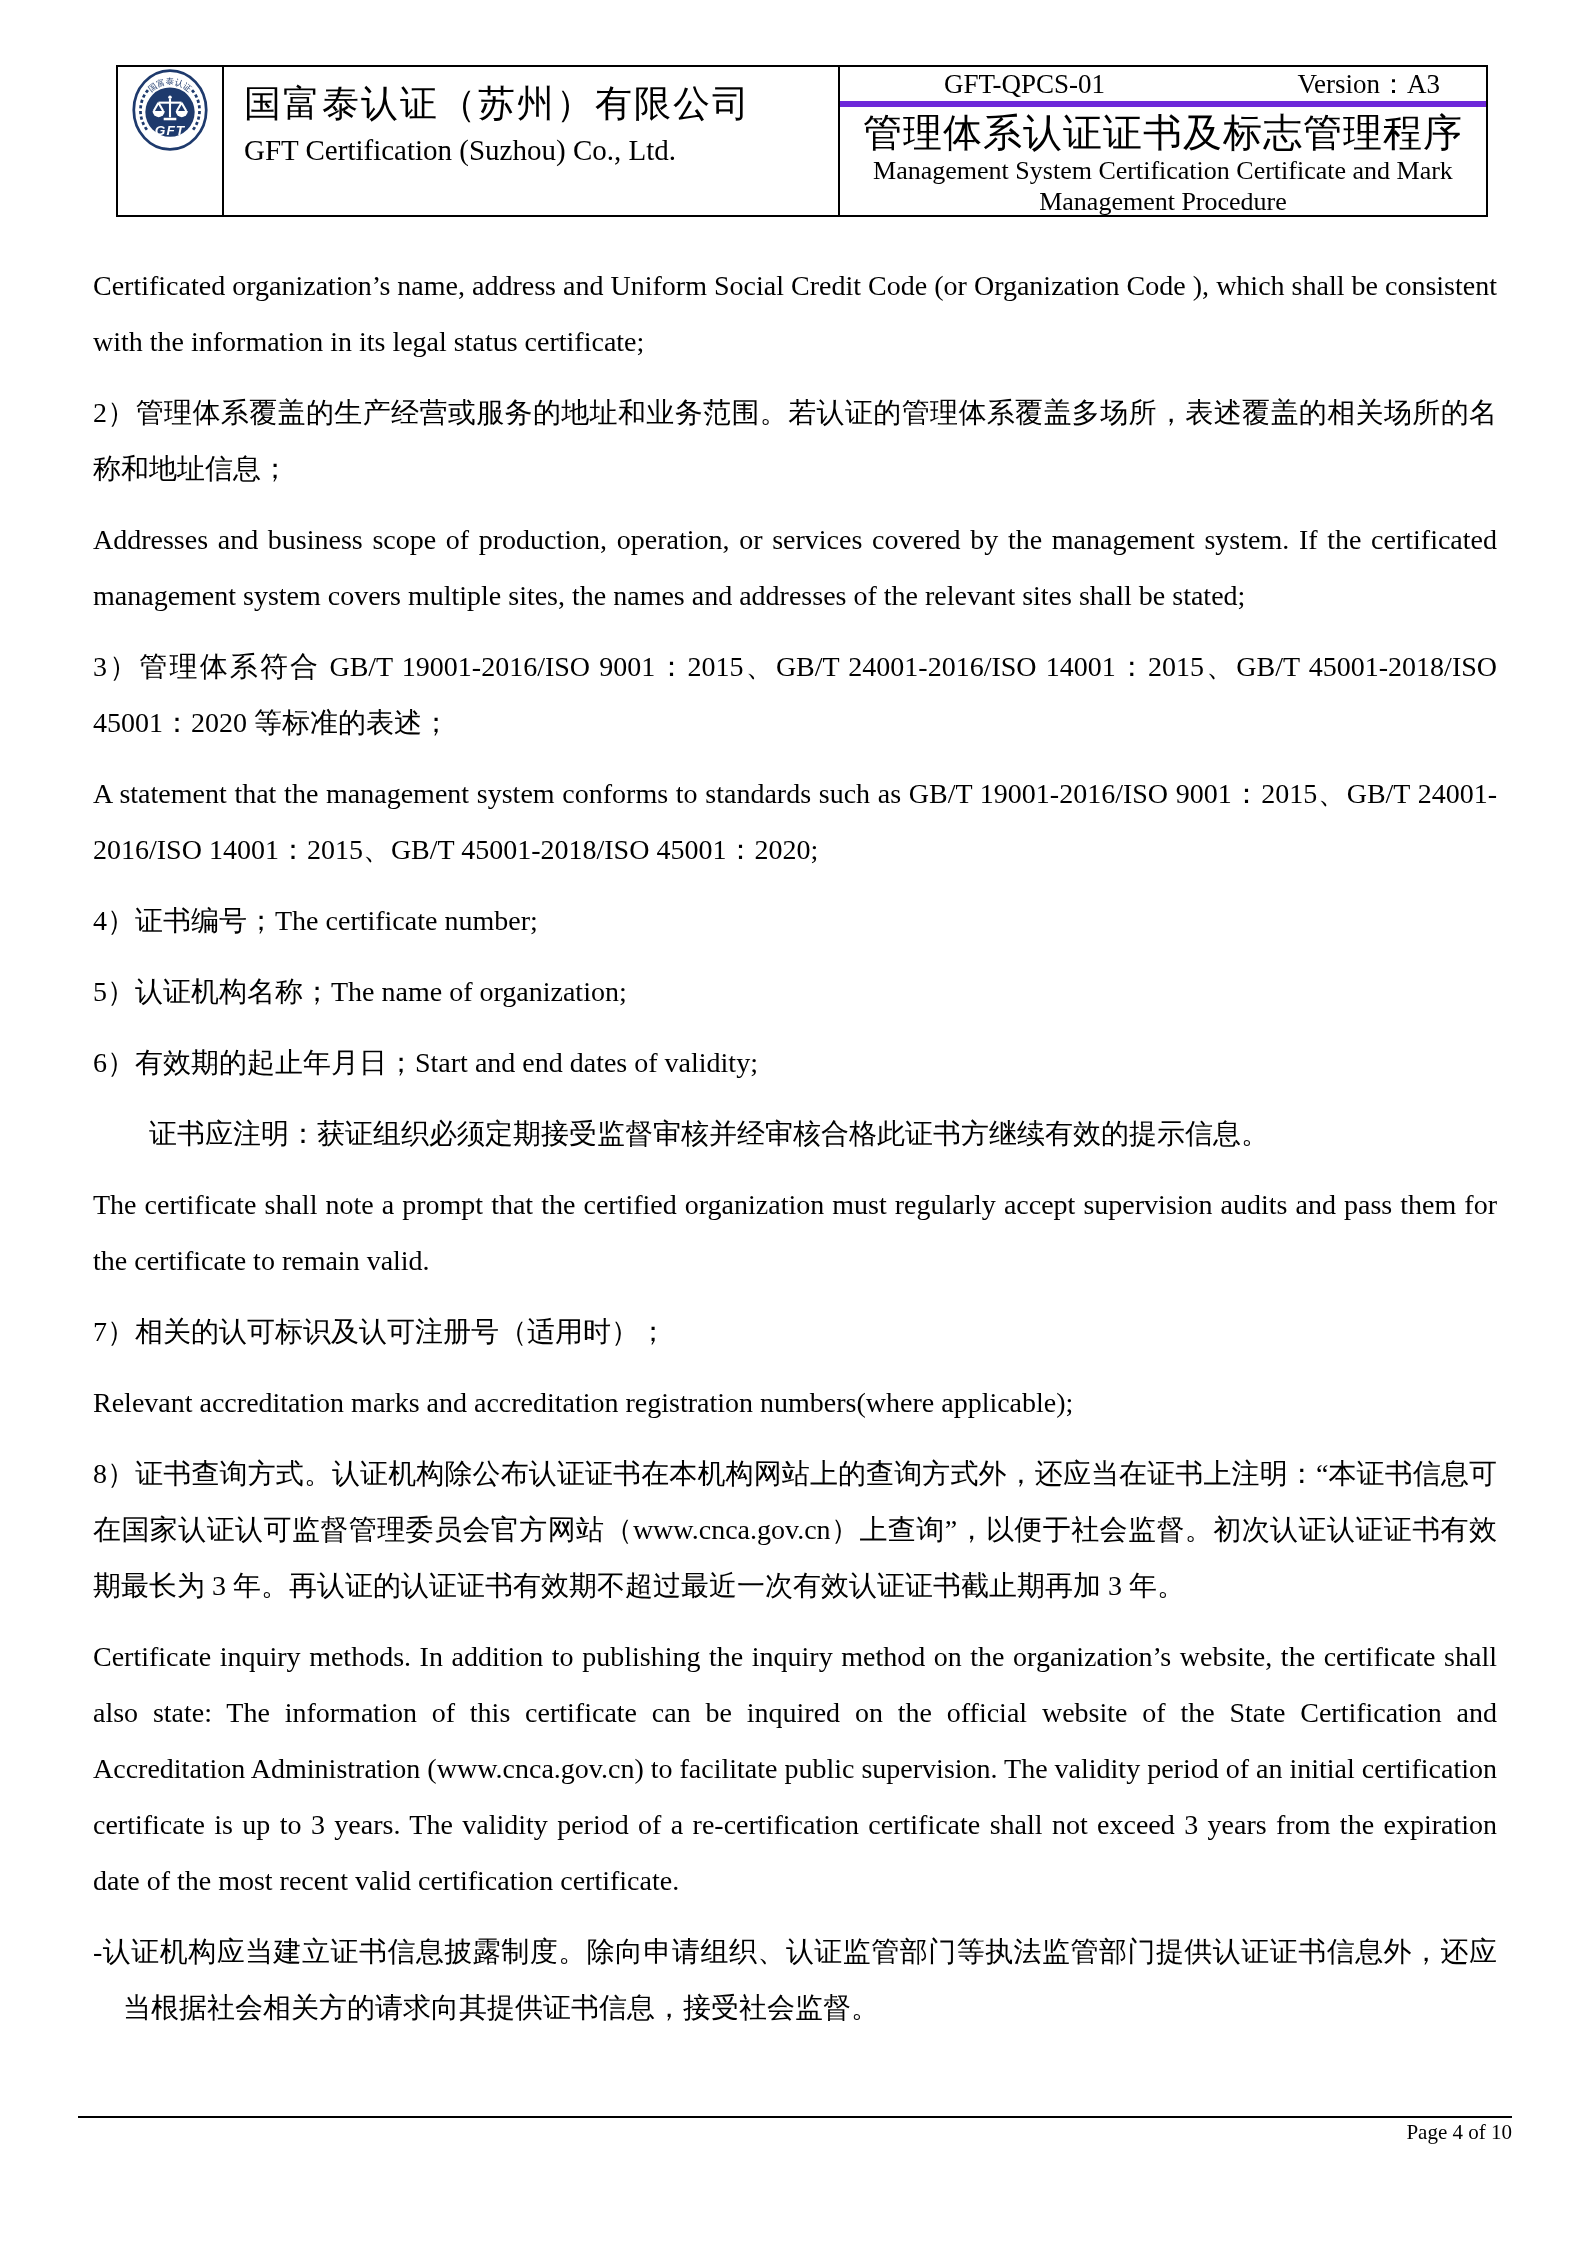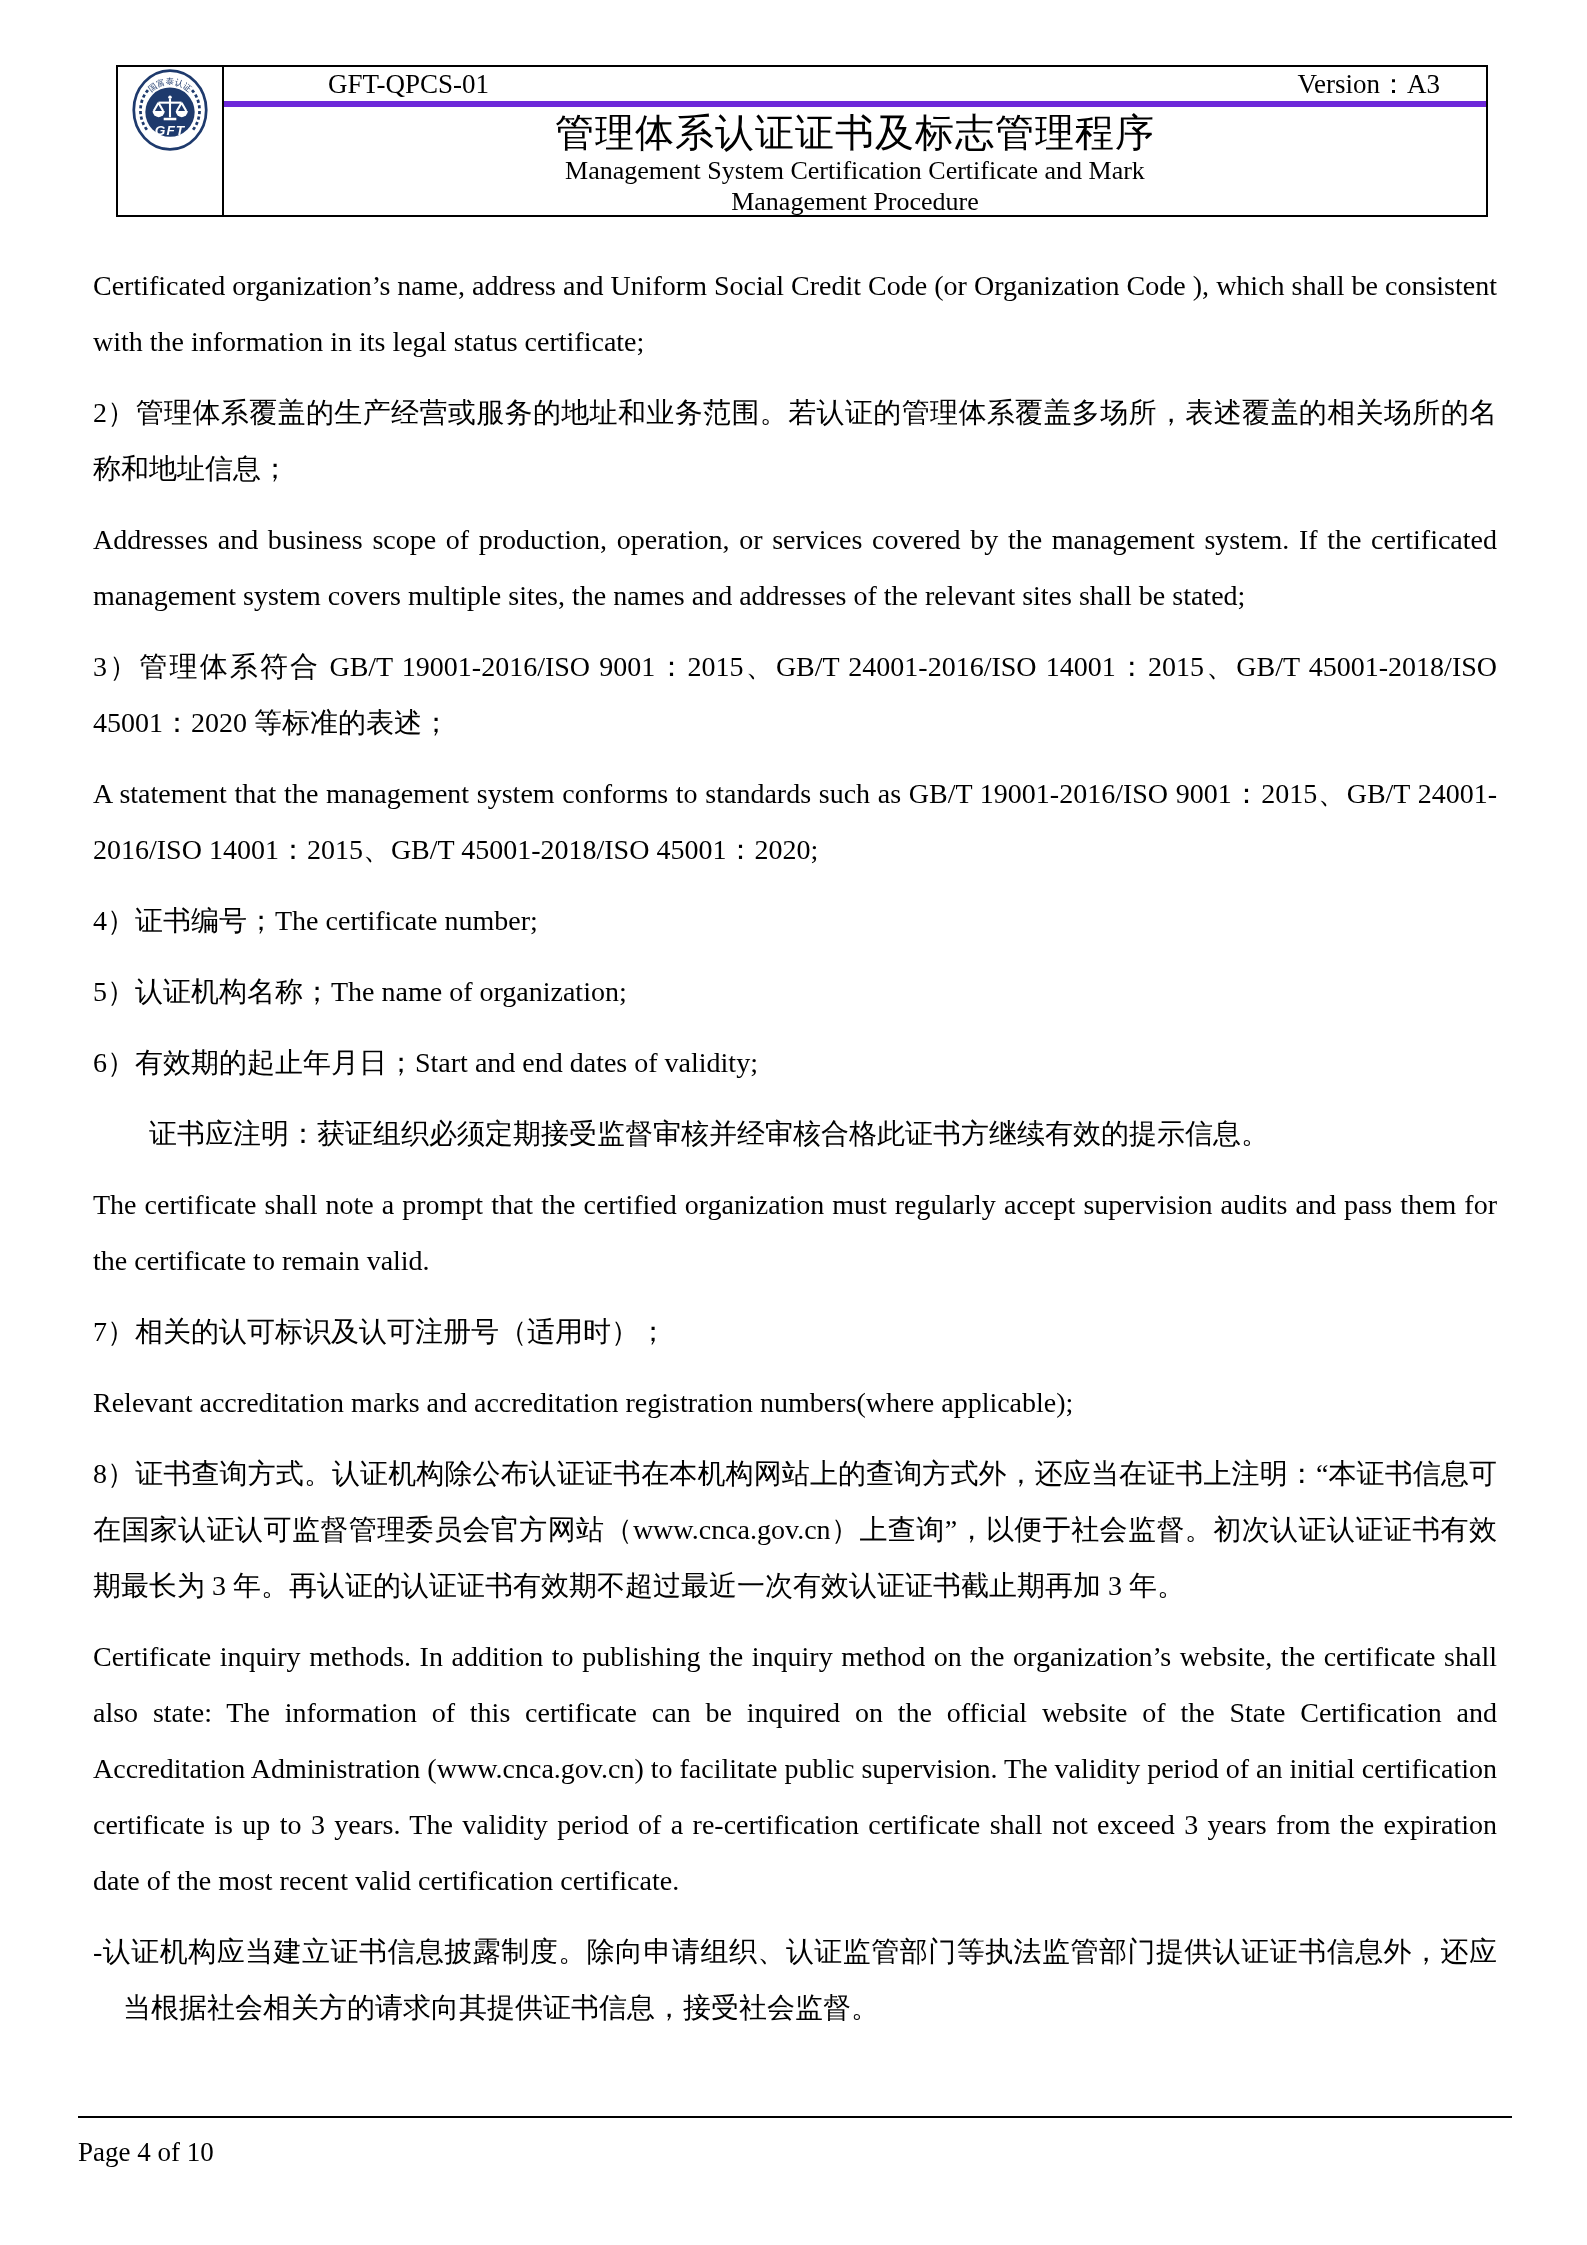--- a/index.html
+++ b/index.html
@@ -41,22 +41,22 @@
     margin:15px; font-size:28px; line-height:56px;
     text-align:justify; text-justify:inter-ideograph;
   }
   .item { margin-top:16px; }
   .ind  { text-indent:56px; }
   .hang { padding-left:30px; text-indent:-30px; }
 
   
   .footer {
     position:absolute; left:78px; top:2116px; width:1434px;
-    border-top:2px solid #000; 
-    font-size:27px; padding-top:19px;
+    border-top:2px solid #000; text-align:right;
+    font-size:21px; padding-top:2px;
   }
 </style>
 </head>
 <body>
 
 <div class="page">
 
   <div class="hdr">
     <div class="logo-cell">
       <svg width="78" height="84" viewBox="0 0 74 80" aria-hidden="true">
@@ -75,20 +75,24 @@
           <path d="M26,33 L21.5,41 M26,33 L30.5,41"></path>
           <path d="M48,33 L43.5,41 M48,33 L52.5,41"></path>
           <path d="M20.4,41 a5.8,5.8 0 0 0 11.6,0 z" fill="#ffffff" stroke="none"></path>
           <path d="M42.4,41 a5.8,5.8 0 0 0 11.6,0 z" fill="#ffffff" stroke="none"></path>
           <path d="M31,48.6 H43" stroke-width="2.4"></path>
         </g>
         <text x="37" y="63.5" font-size="13" font-weight="bold" font-style="italic" fill="#ffffff" text-anchor="middle" letter-spacing="1" font-family="Liberation Sans, sans-serif">GFT</text>
       </svg>
     </div>
 
+    <div class="name-cell">
+      <div class="company-zh">国富泰认证（苏州）有限公司</div>
+      <div class="company-en">GFT Certification (Suzhou) Co., Ltd.</div>
+    </div>
 
     <div class="right-cell">
       <div class="doc-row">
         <span>GFT-QPCS-01</span>
         <span>Version：A3</span>
       </div>
       <div class="title-row">
         <div class="title-zh">管理体系认证证书及标志管理程序</div>
         <div class="title-en">Management System Certification Certificate and Mark Management Procedure</div>
       </div>

